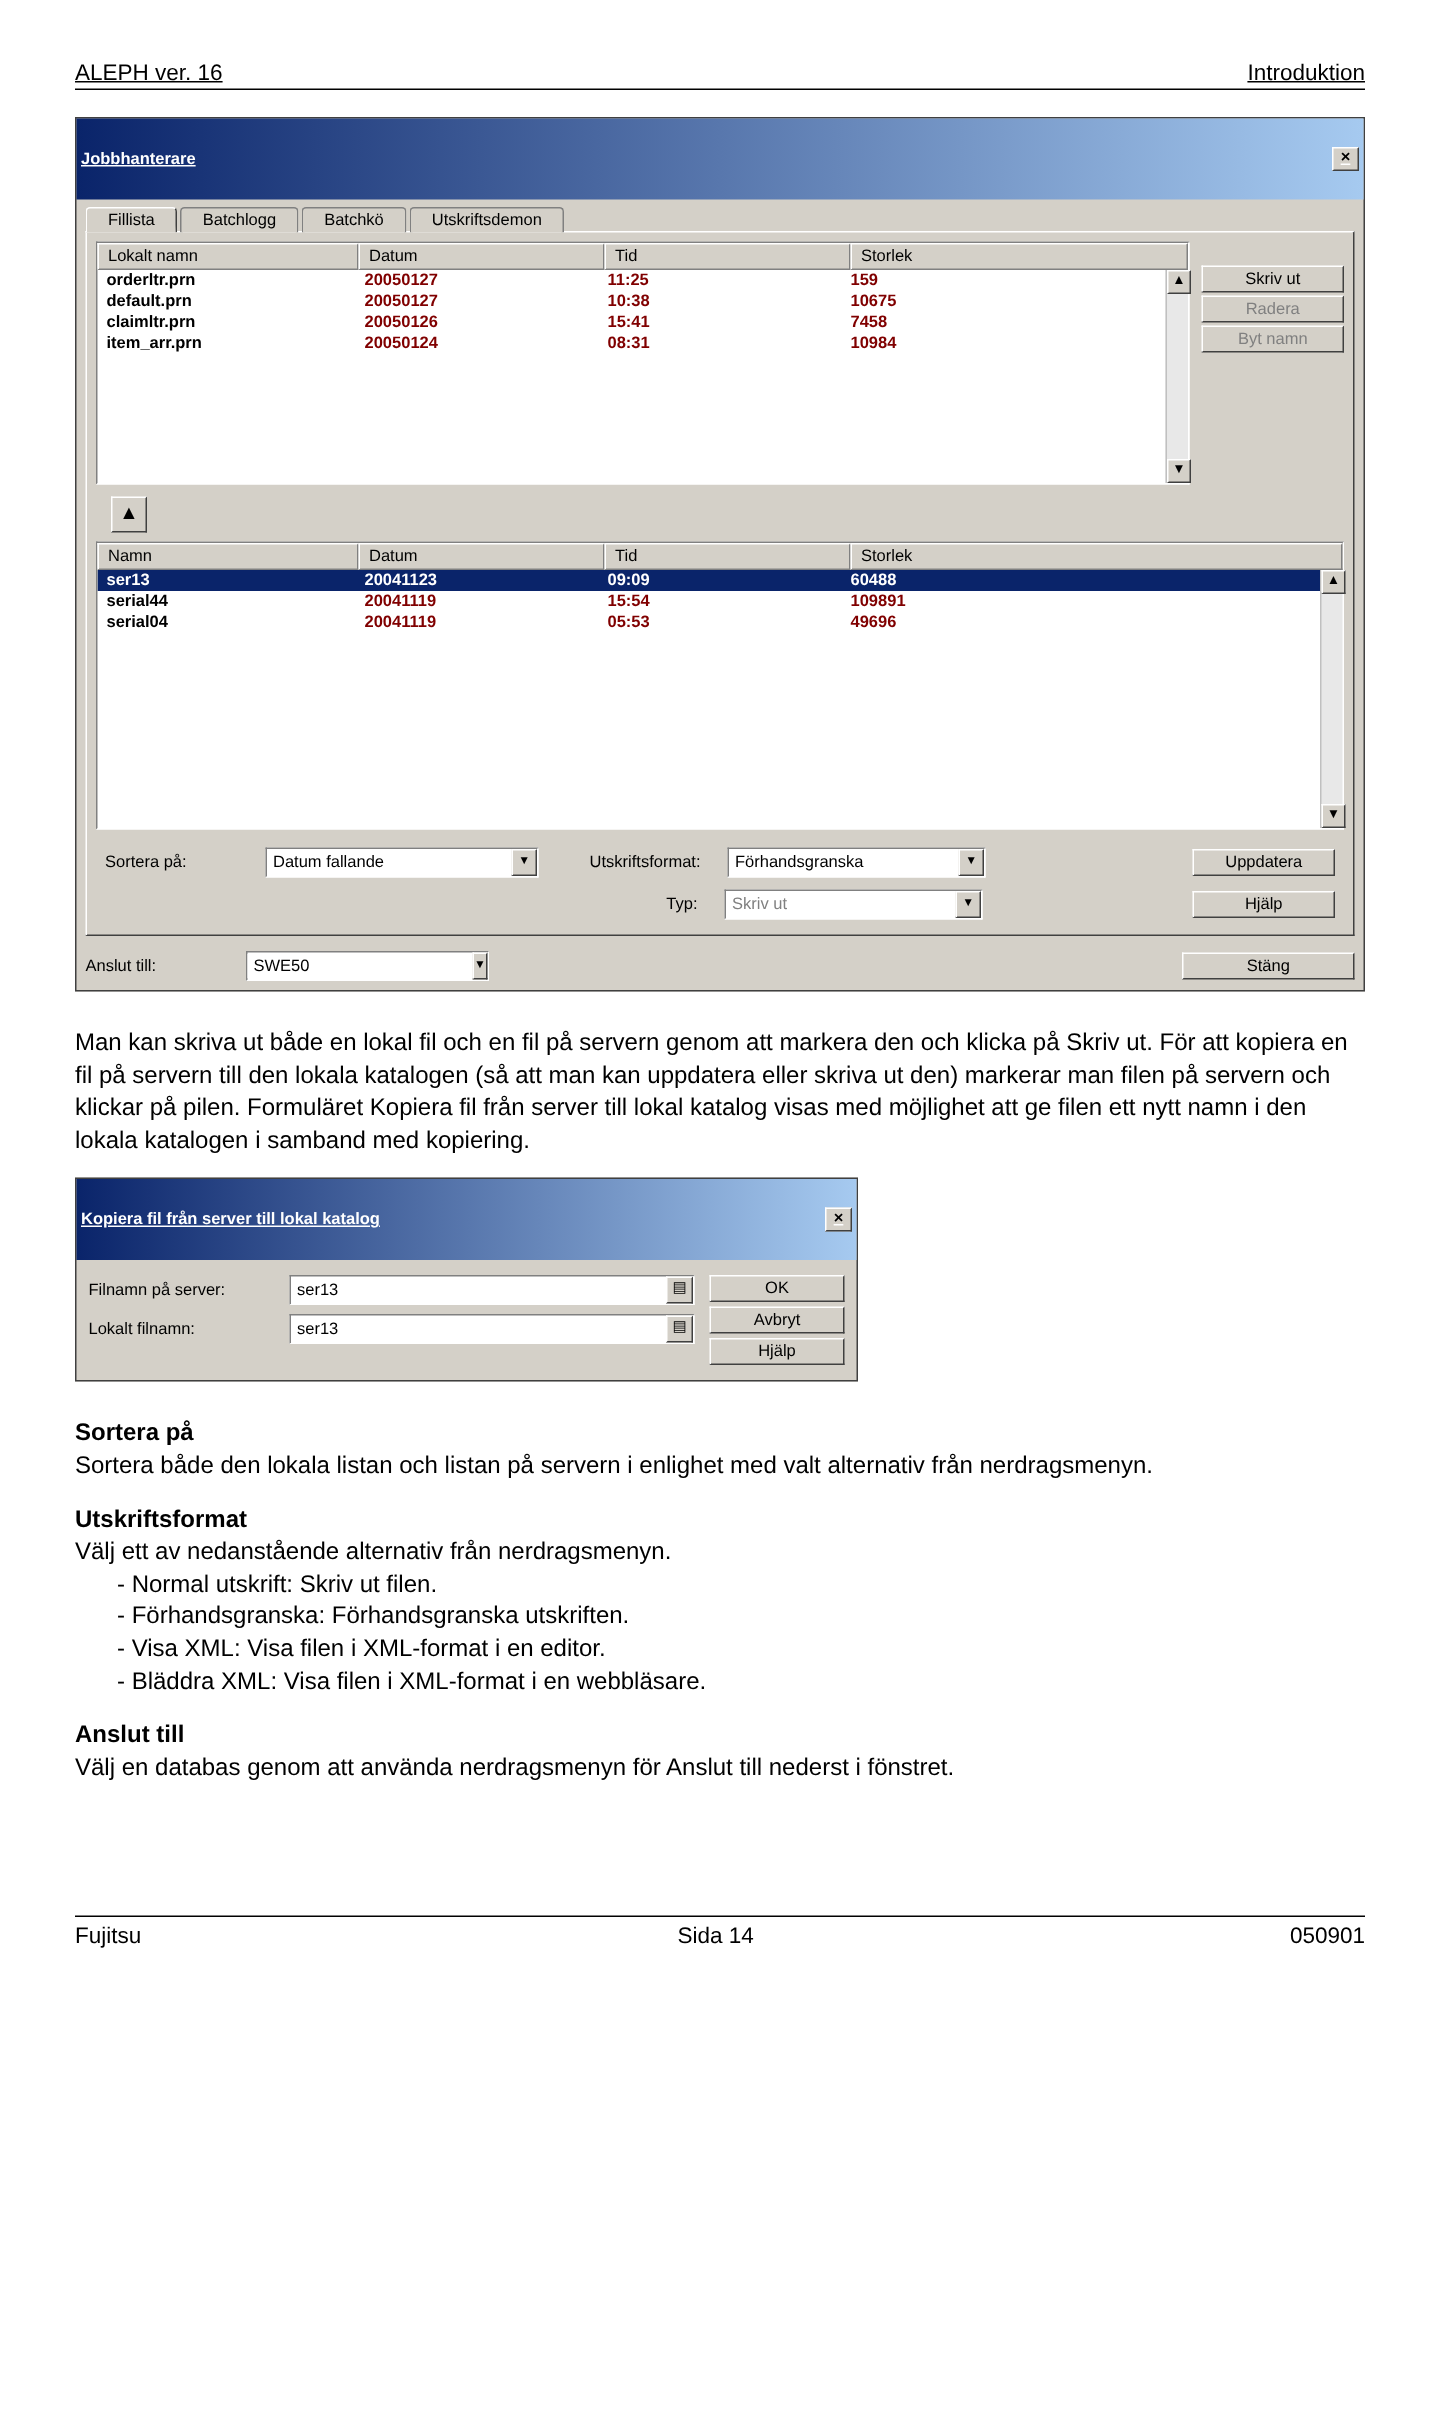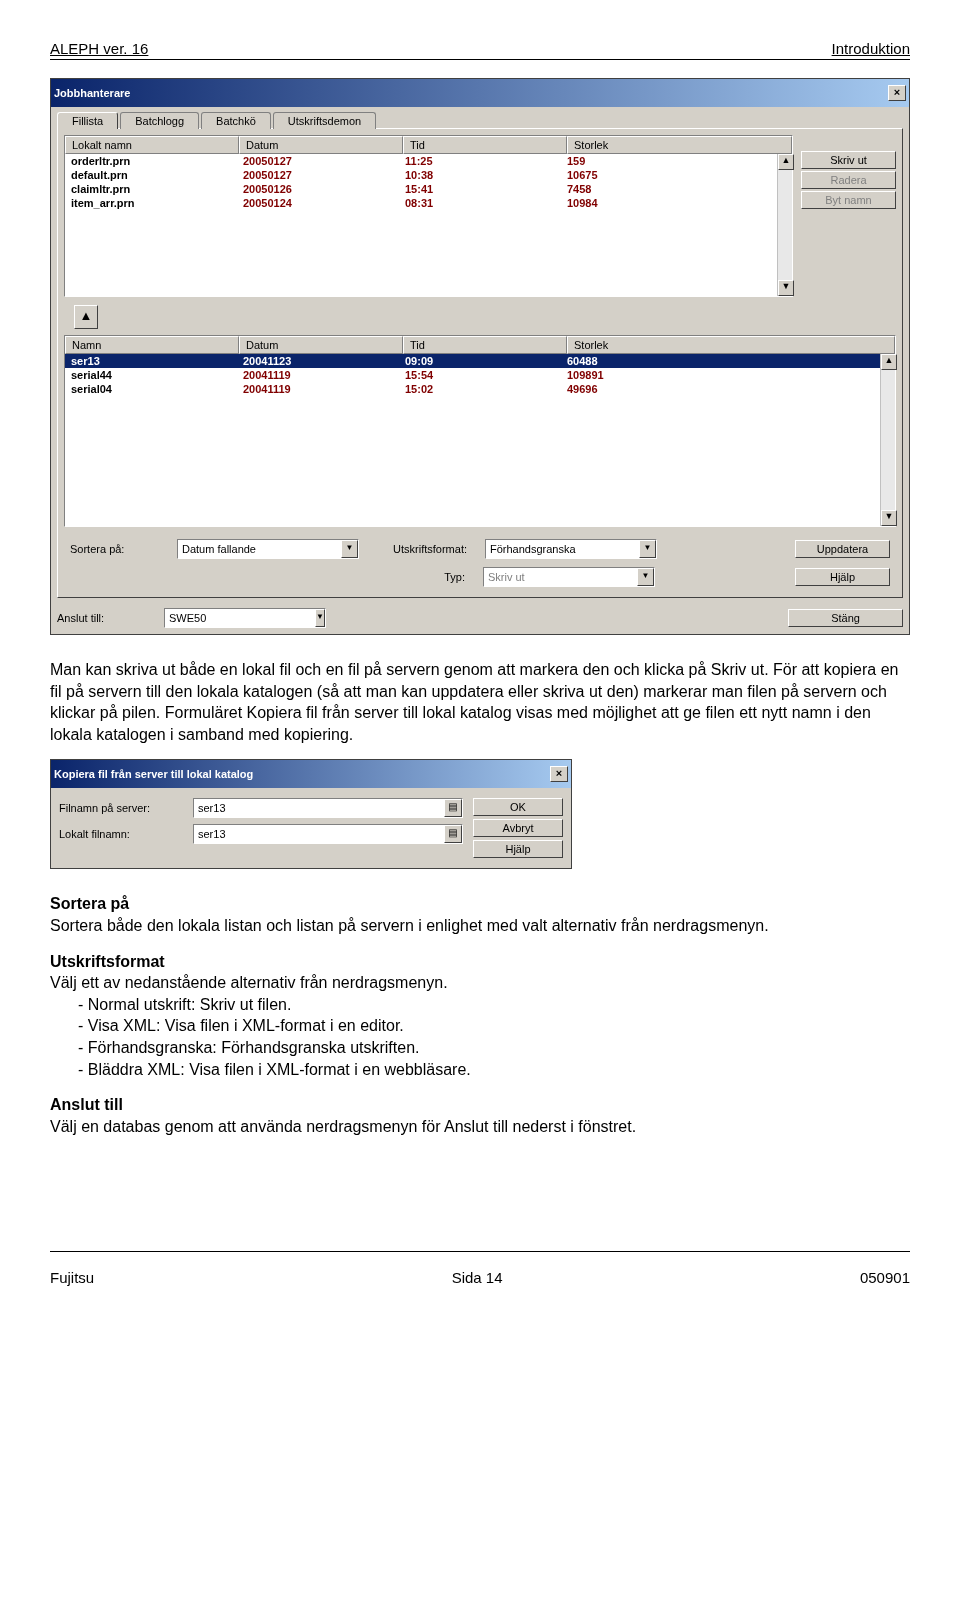--- a/index.html
+++ b/index.html
@@ -28,22 +28,23 @@
     font-family: "MS Sans Serif", Tahoma, Arial, sans-serif;
     font-size: 11px;
     color: #000;
   }
   .titlebar {
     background: linear-gradient(to right, #0a246a, #a6caf0);
     color: #fff;
     display: flex;
     align-items: center;
     justify-content: space-between;
-    padding: 6px 3px;
+    padding: 19px 3px;
     font-weight: bold;
+    text-decoration: underline;
   }
   .close-x {
     background: #d4d0c8;
     color: #000;
     width: 16px;
     height: 14px;
     font-size: 11px;
     text-align: center;
     line-height: 13px;
     border: 1px solid #fff;
@@ -269,22 +270,22 @@
     margin-top: 24px;
   }
   .bold { font-weight: bold; }
   .para { margin: 14px 0; }
   .bullet { padding-left: 48px; text-indent: -20px; }
   .footer {
     display: flex;
     justify-content: space-between;
     font-size: 15px;
     border-top: 1px solid #000;
-    padding-top: 17px;
-    margin-top: 114px;
+    padding-top: 4px;
+    margin-top: 88px;
   }
 </style>
 </head>
 <body>
 
 <div class="page">
   <div class="header-line">
     <span>ALEPH ver. 16</span>
     <span>Introduktion</span>
   </div>
@@ -368,21 +369,21 @@
           </div>
           <div class="row">
             <div class="cell" style="width:160px;color:#000">serial44</div>
             <div class="cell" style="width:150px">20041119</div>
             <div class="cell" style="width:150px">15:54</div>
             <div class="cell">109891</div>
           </div>
           <div class="row">
             <div class="cell" style="width:160px;color:#000">serial04</div>
             <div class="cell" style="width:150px">20041119</div>
-            <div class="cell" style="width:150px">15:02</div>
+            <div class="cell" style="width:150px">05:53</div>
             <div class="cell">49696</div>
           </div>
         </div>
         <div class="vscroll">
           <div class="sbtn up">▲</div>
           <div class="sbtn dn">▼</div>
         </div>
       </div>
 
       <div class="formrow" style="margin-top:8px">
@@ -459,22 +460,22 @@
 
   <div class="bodytext">
     <div class="para">
       <span class="bold">Sortera på</span><br>
       <span>Sortera både den lokala listan och listan på servern i enlighet med valt alternativ från nerdragsmenyn.</span>
     </div>
     <div class="para">
       <span class="bold">Utskriftsformat</span><br>
       <span>Välj ett av nedanstående alternativ från nerdragsmenyn.</span>
       <div class="bullet">-   Normal utskrift: Skriv ut filen.</div>
+      <div class="bullet">-   Förhandsgranska: Förhandsgranska utskriften.</div>
       <div class="bullet">-   Visa XML: Visa filen i XML-format i en editor.</div>
-      <div class="bullet">-   Förhandsgranska: Förhandsgranska utskriften.</div>
       <div class="bullet">-   Bläddra XML: Visa filen i XML-format i en webbläsare.</div>
     </div>
     <div class="para">
       <span class="bold">Anslut till</span><br>
       <span>Välj en databas genom att använda nerdragsmenyn för Anslut till nederst i fönstret.</span>
     </div>
   </div>
 
   <div class="footer">
     <span>Fujitsu</span>

